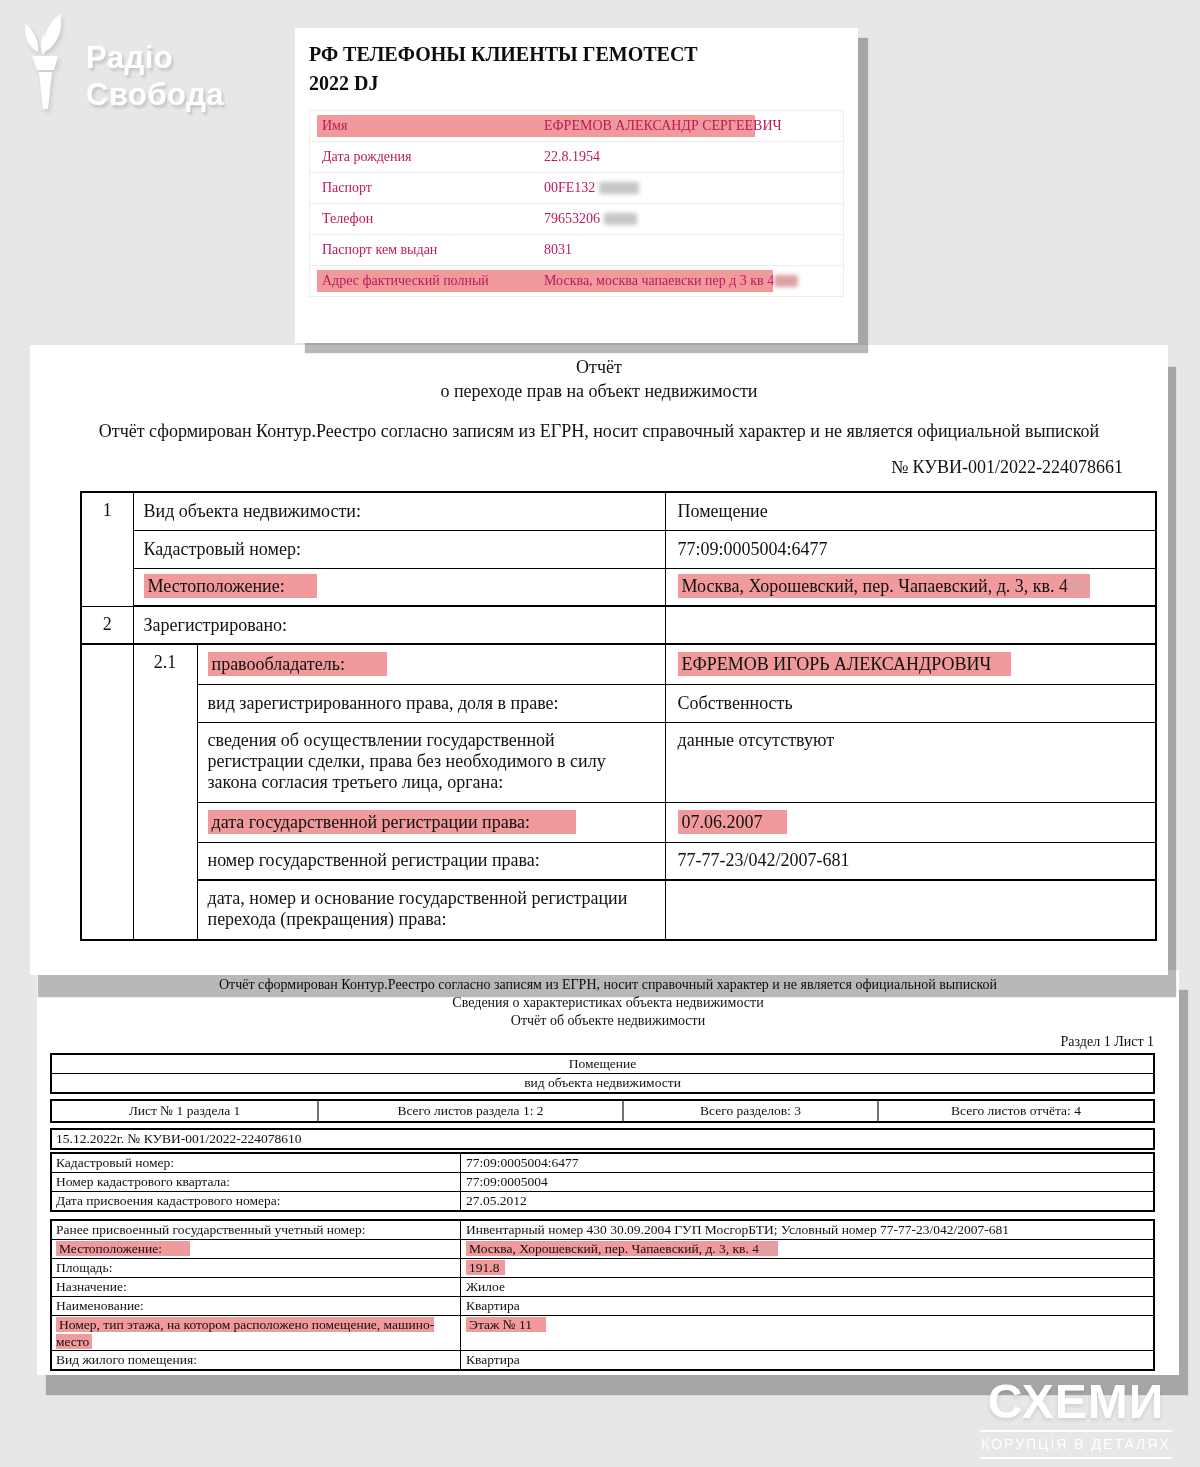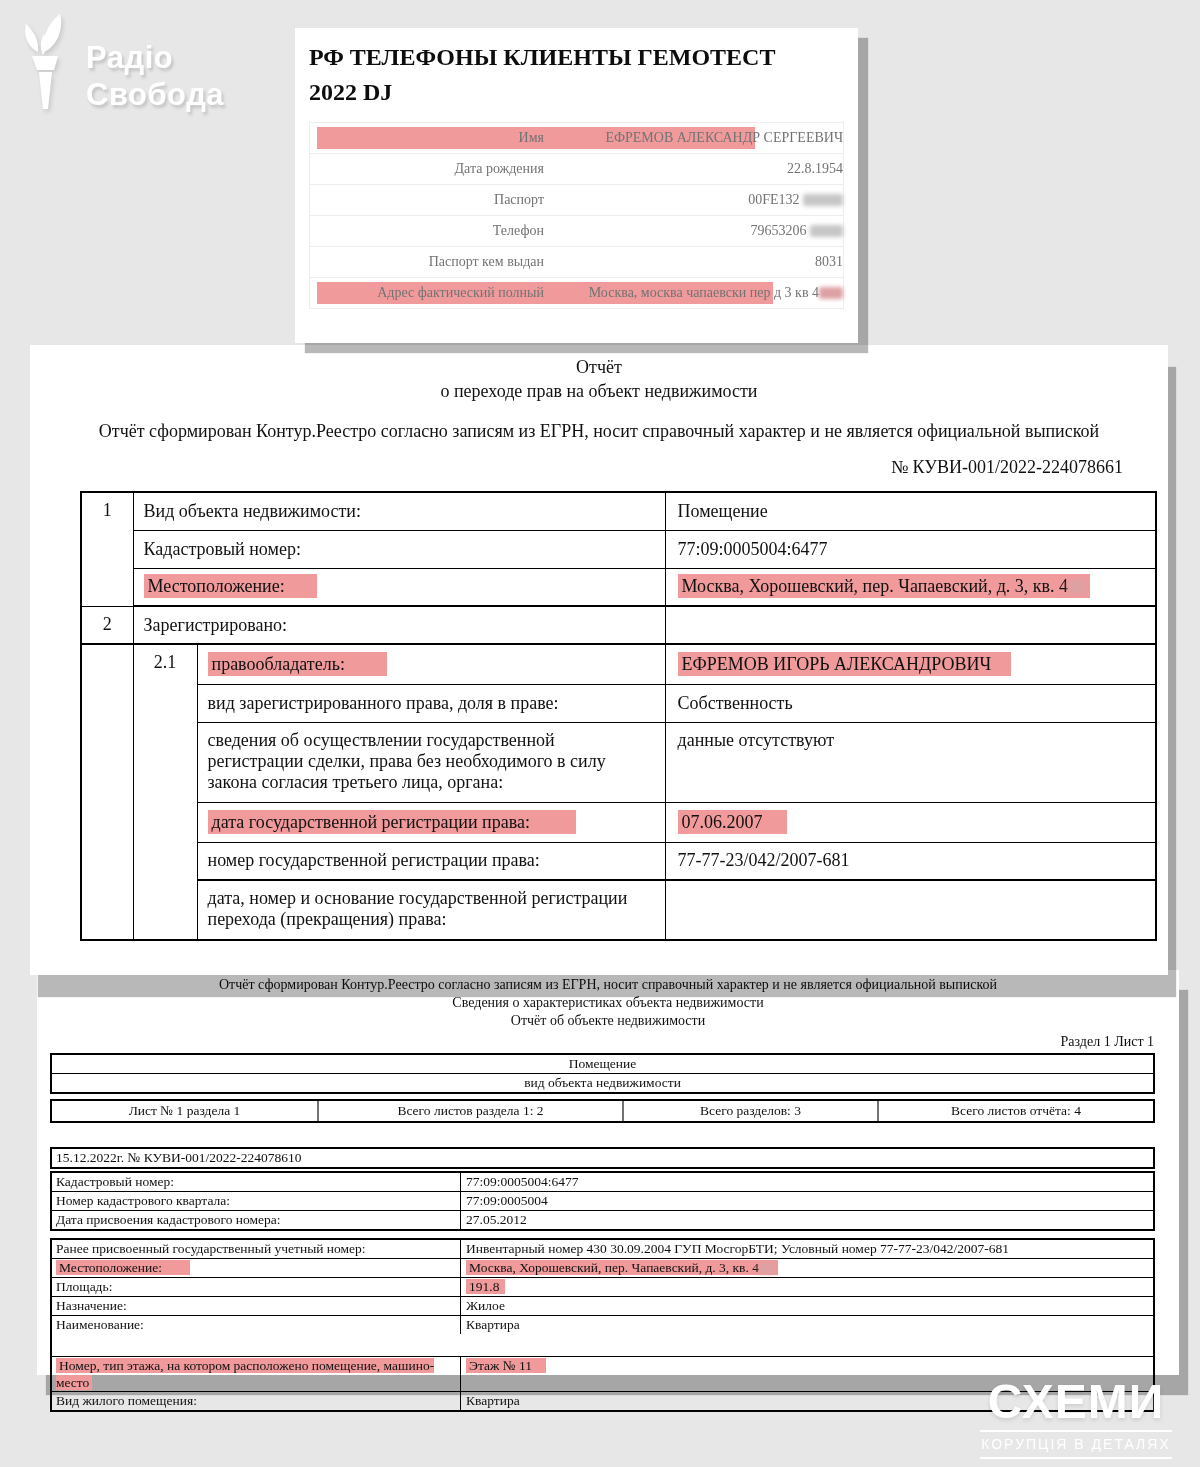--- a/index.html
+++ b/index.html
@@ -16,23 +16,23 @@
     font-family:"Liberation Sans","DejaVu Sans",sans-serif;font-weight:bold;
     font-size:31px;line-height:1.18;margin-left:8px;margin-top:28px;
     text-shadow:2px 3px 3px rgba(0,0,0,0.15);letter-spacing:0.5px;
   }
   
   .top-card{
     position:absolute;left:295px;top:28px;width:563px;height:315px;background:#fff;
     z-index:3;box-shadow:10px 10px 1px rgba(0,0,0,0.28);
     padding:12px 14px;box-sizing:border-box;
   }
-  .card-title{font-weight:bold;font-size:24px;line-height:1.45;color:#0d0d0d;}
+  .card-title{font-weight:bold;font-size:20px;line-height:1.45;color:#0d0d0d;}
   .card-table{margin-top:12px;border:1px solid #ededed;}
-  .trow{position:relative;height:30px;display:flex;align-items:center;border-bottom:1px solid #ededed;font-size:14px;color:#737373;text-align:right;}
+  .trow{position:relative;height:30px;display:flex;align-items:center;border-bottom:1px solid #ededed;font-size:14px;color:#be185d;}
   .trow:last-child{border-bottom:none;}
   .trow.hl::before{content:"";position:absolute;left:7px;top:4px;bottom:4px;right:var(--hlr,90px);background:#f09a9c;}
   .tlabel{width:222px;padding-left:12px;position:relative;}
   .tvalue{flex:1;position:relative;}
   
   .rd{display:inline-block;vertical-align:-2px;height:12px;background:#c6c6c6;filter:blur(2px);border-radius:2px;}
   .rd-pink{background:#dda0a3;}
   
   .mid-doc{
     position:absolute;left:30px;top:345px;width:1138px;height:630px;background:#fff;
@@ -60,28 +60,28 @@
   .b-line1{text-align:center;padding-top:6px;line-height:17px;}
   .b-line{text-align:center;line-height:17px;margin-top:1px;}
   .b-sheet{text-align:right;padding-right:25px;margin-top:5px;line-height:16px;}
   .b-table{margin:3px 0 0 13px;width:1105px;font-size:13.5px;box-sizing:border-box;}
   .blockA{border:2px solid #000;}
   .ba-row{height:18px;line-height:18px;text-align:center;}
   .ba-row:first-child{border-bottom:1px solid #000;}
   .blockB{border:2px solid #000;display:flex;height:20px;margin-top:5px;}
   .bb-cell{line-height:20px;text-align:center;border-left:2px solid #737373;box-sizing:border-box;}
   .bb-cell:first-child{border-left:none;}
-  .blockC{border:2px solid #000;height:18px;line-height:18px;padding-left:4px;margin-top:24px;}
+  .blockC{border:2px solid #000;height:18px;line-height:18px;padding-left:4px;margin-top:5px;}
   .blockD{border:2px solid #000;margin-top:2px;}
   .blockE{border:2px solid #000;margin-top:7px;}
   .b-row{display:flex;min-height:18px;border-top:1px solid #000;line-height:17px;}
   .b-row:first-child{border-top:none;}
   .b-lbl{width:409px;border-right:1px solid #000;padding-left:4px;box-sizing:border-box;}
   .b-val{flex:1;padding-left:5px;}
-  .b-row.tall{min-height:33px;margin-top:22px;}
+  .b-row.tall{min-height:33px;}
   .pk2{background:#f09a9c;padding:0 3px;}
   
   .schemes{
     position:absolute;right:28px;top:1378px;width:192px;z-index:4;color:#fff;
     font-family:"Liberation Sans","DejaVu Sans",sans-serif;text-align:center;
   }
   .schemes-title{font-size:48px;font-weight:800;line-height:1.02;letter-spacing:1px;text-shadow:0 2px 4px rgba(0,0,0,0.12);}
   .schemes-rule{height:2px;background:#fff;margin:3px 0;}
   .schemes-sub{font-size:14px;letter-spacing:2px;padding:1px 0 2px 0;white-space:nowrap;}
 </style>

